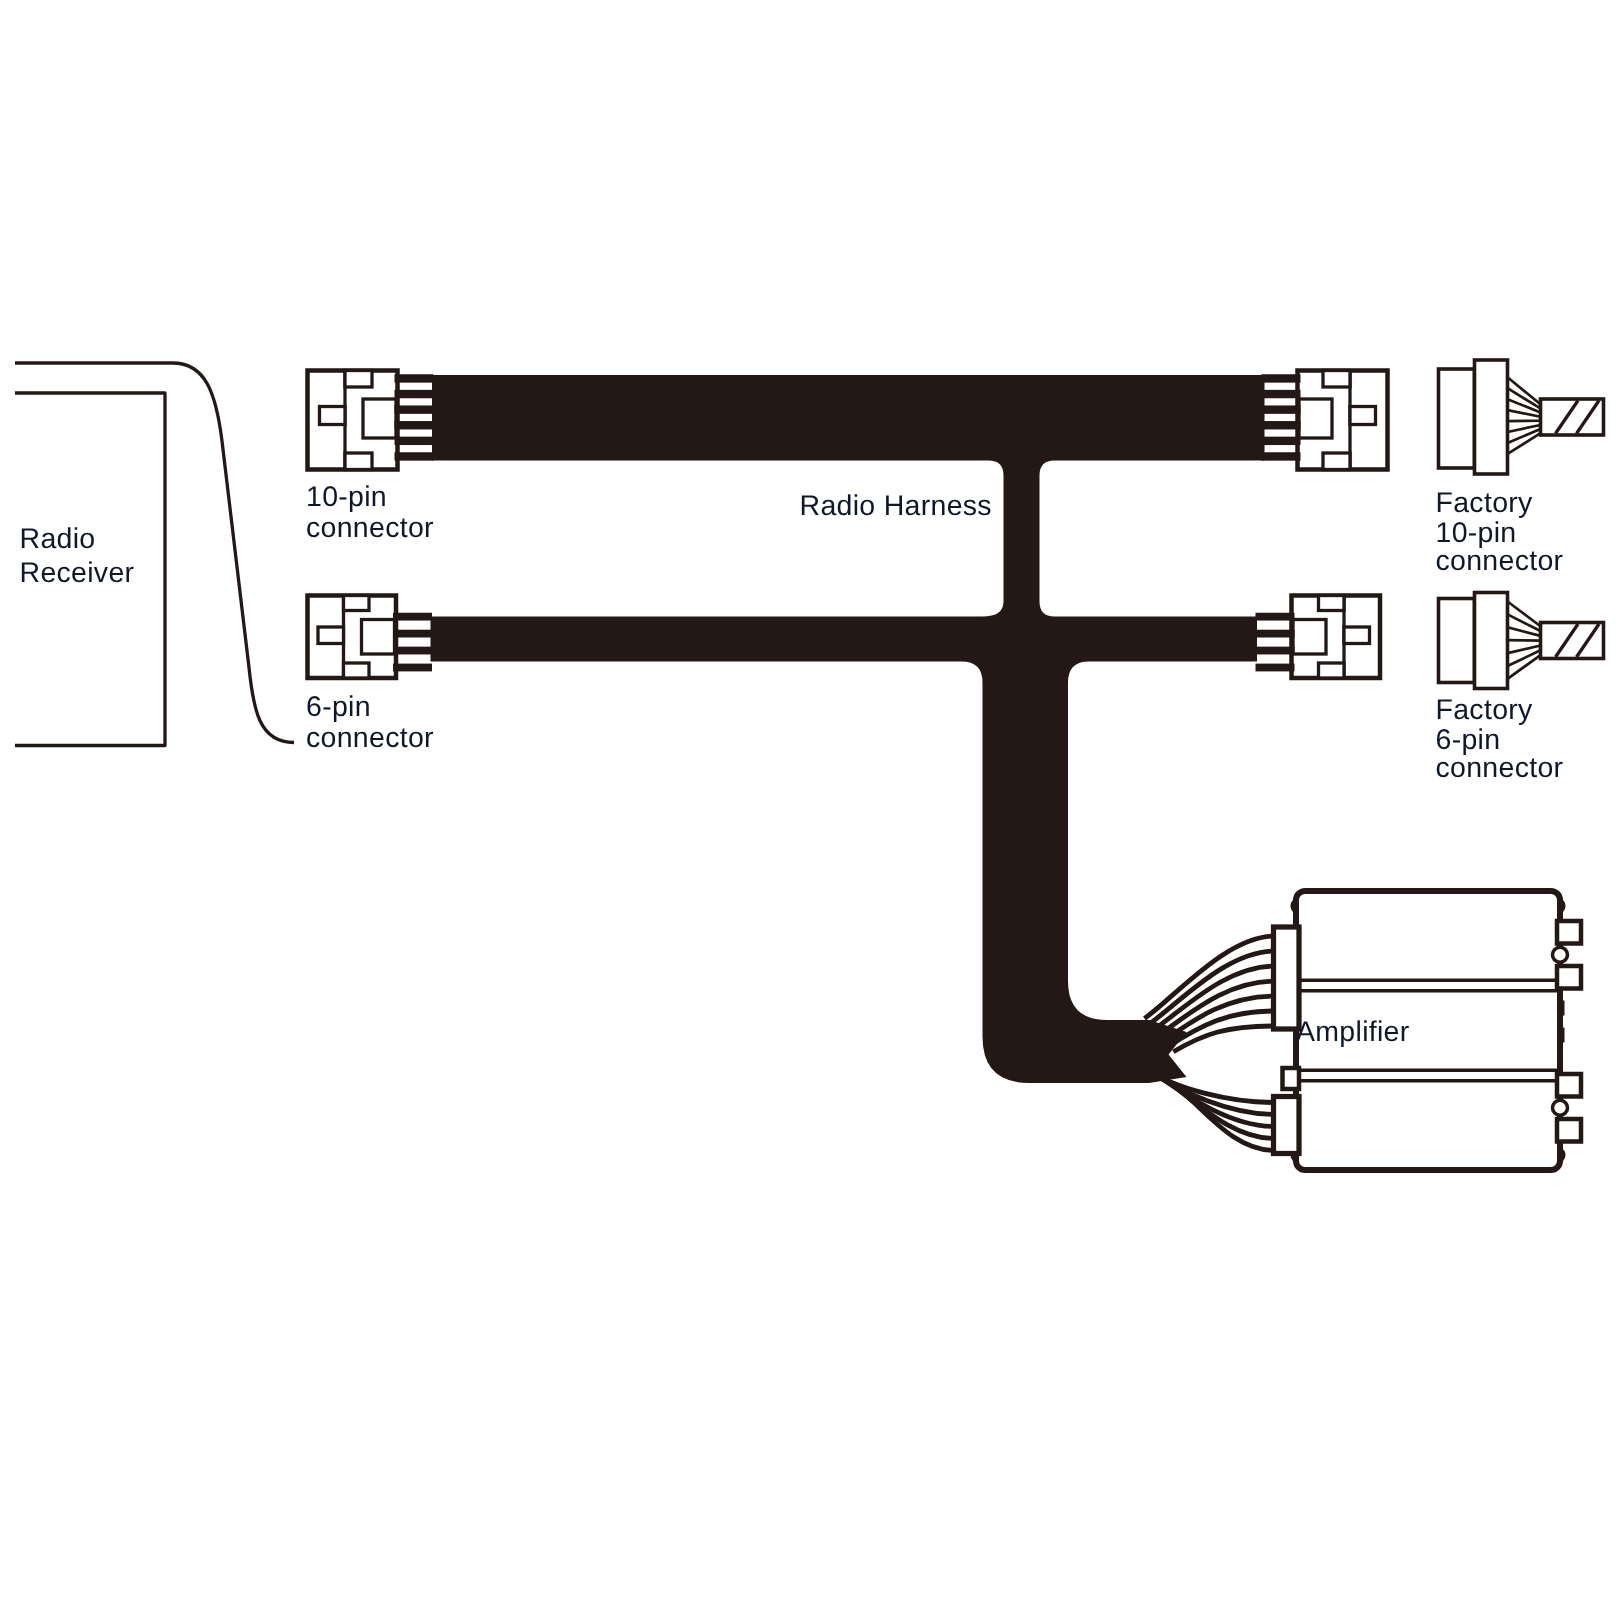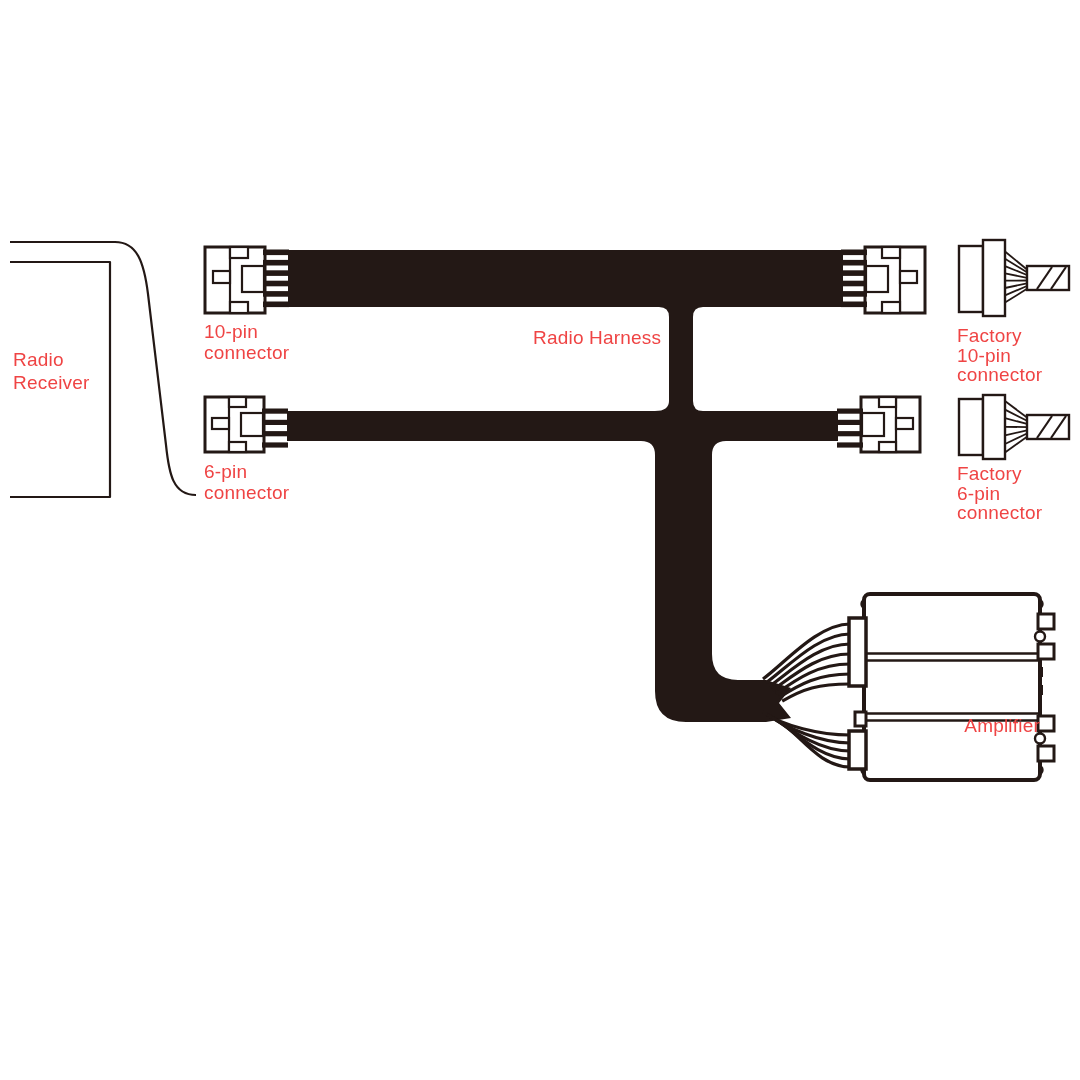--- a/index.html
+++ b/index.html
@@ -6,33 +6,33 @@
   .canvas{
     position:relative;
     width:1080px;height:1080px;
     background:#ffffff;
     overflow:hidden;
     font-family:"Liberation Sans", sans-serif;
   }
   .canvas svg{position:absolute;left:0;top:0;}
   .lbl{
     position:absolute;
-    color:#ef4444;
+    color:#0f172a;
     font-size:19px;
     line-height:21px;
     white-space:pre-line;
     letter-spacing:0.2px;
   }
   #lbl-radio{left:13px;top:348px;line-height:23px;}
   #lbl-10pin{left:204px;top:321px;}
   #lbl-6pin{left:204px;top:461px;}
   #lbl-harness{left:533px;top:327px;}
   #lbl-f10{left:957px;top:326px;line-height:19.5px;}
   #lbl-f6{left:957px;top:464px;line-height:19.5px;}
-  #lbl-amp{left:864px;top:678px;width:176px;text-align:right;margin-top:37px;}
+  #lbl-amp{left:864px;top:678px;width:176px;text-align:left;}
 </style>
 </head>
 <body>
 
 <div class="canvas">
 
   <svg width="1080" height="1080" viewBox="0 0 1080 1080">
     <defs>
 
       <g id="plug10">

